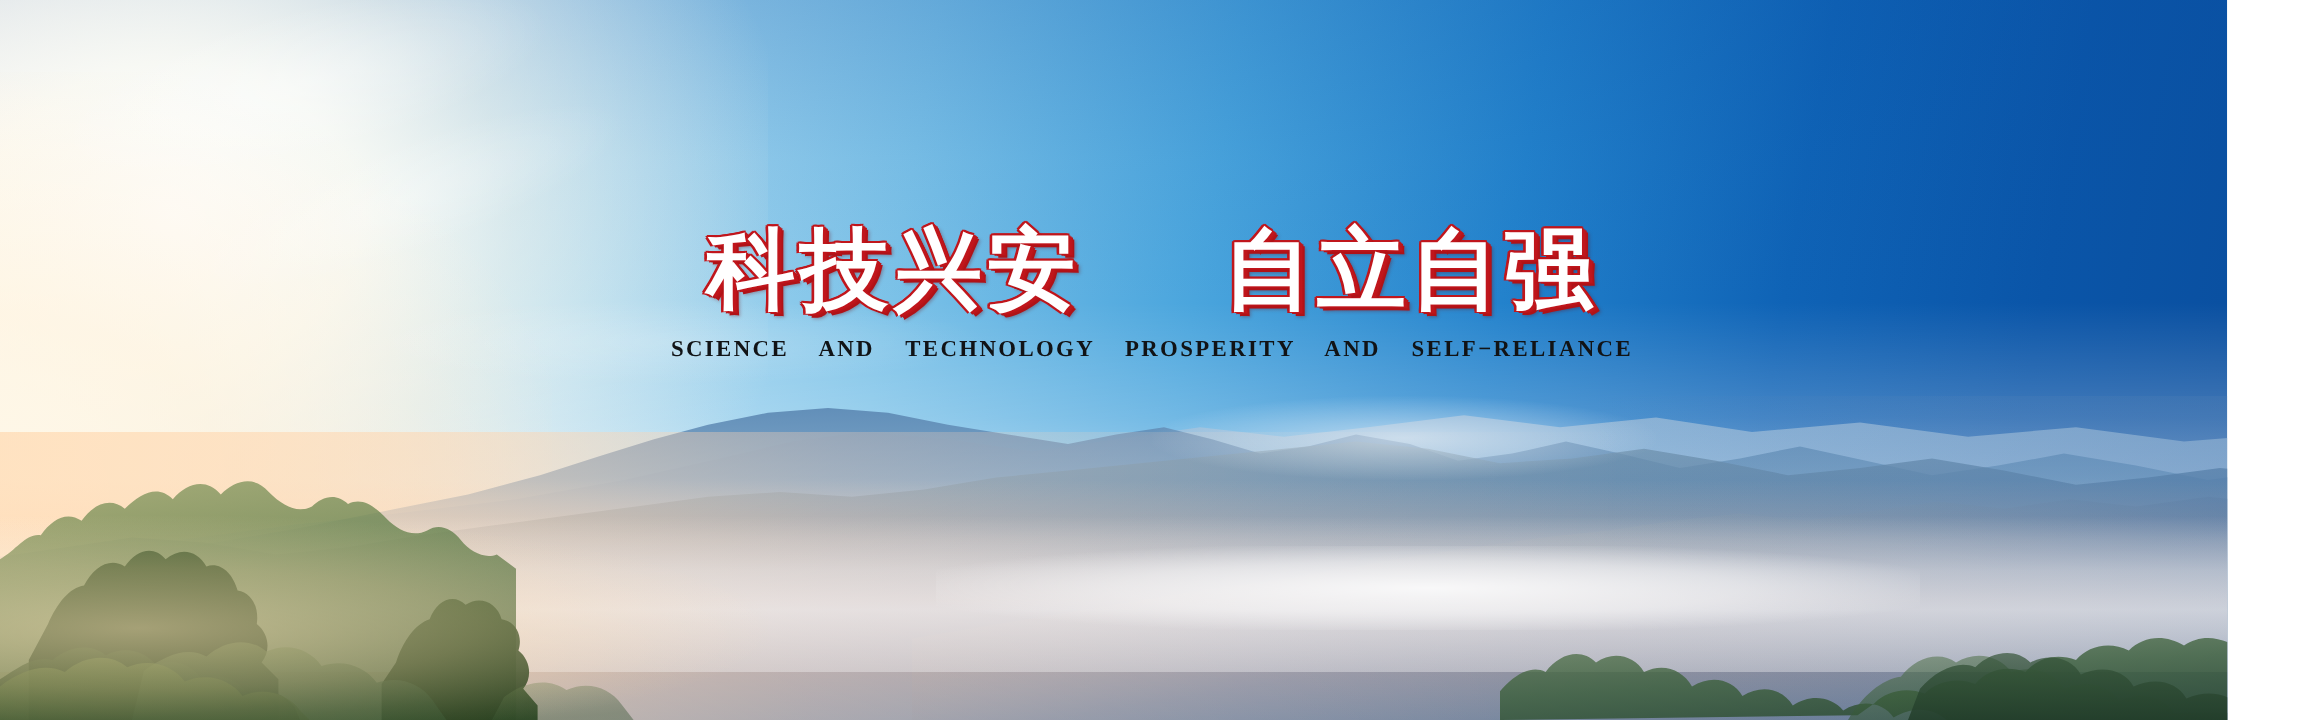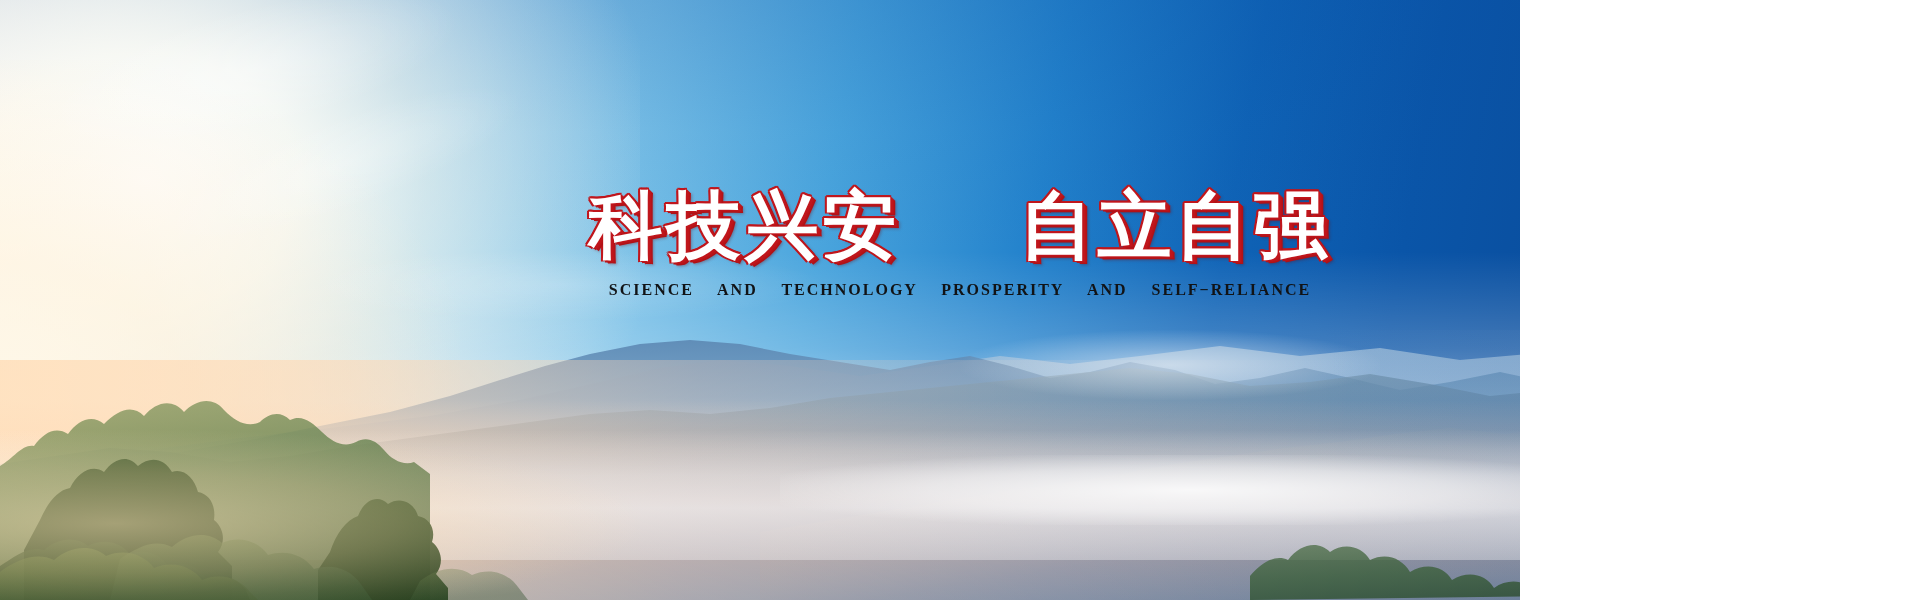--- a/index.html
+++ b/index.html
@@ -2,21 +2,21 @@
 <html><head>
 <meta charset="utf-8">
 <style>
   html, body {
     margin: 0;
     padding: 0;
     background: #ffffff;
   }
   #banner {
     position: relative;
-    width: 1520px;
+    width: 1856px;
     height: 600px;
     overflow: hidden;
     font-family: "Liberation Serif", "DejaVu Serif", serif;
   }
 
   
   .sky-base {
     position: absolute;
     inset: 0;
     background: linear-gradient(100deg,
@@ -162,21 +162,21 @@
        2px  2px 0 #b81419,
        6px  4px 3px rgba(110,12,16,0.35);
   }
   .subtitle {
     position: absolute;
     top: 281px;
     left: 0;
     width: 1920px;
     font-family: "Liberation Serif", "DejaVu Serif", serif;
     font-weight: 700;
-    font-size: 16px;
+    font-size: 19px;
     letter-spacing: 2.0px;
     word-spacing: 6px;
     color: #111316;
     white-space: pre;
   }
 </style>
 </head>
 <body>
 
 <div id="banner">

